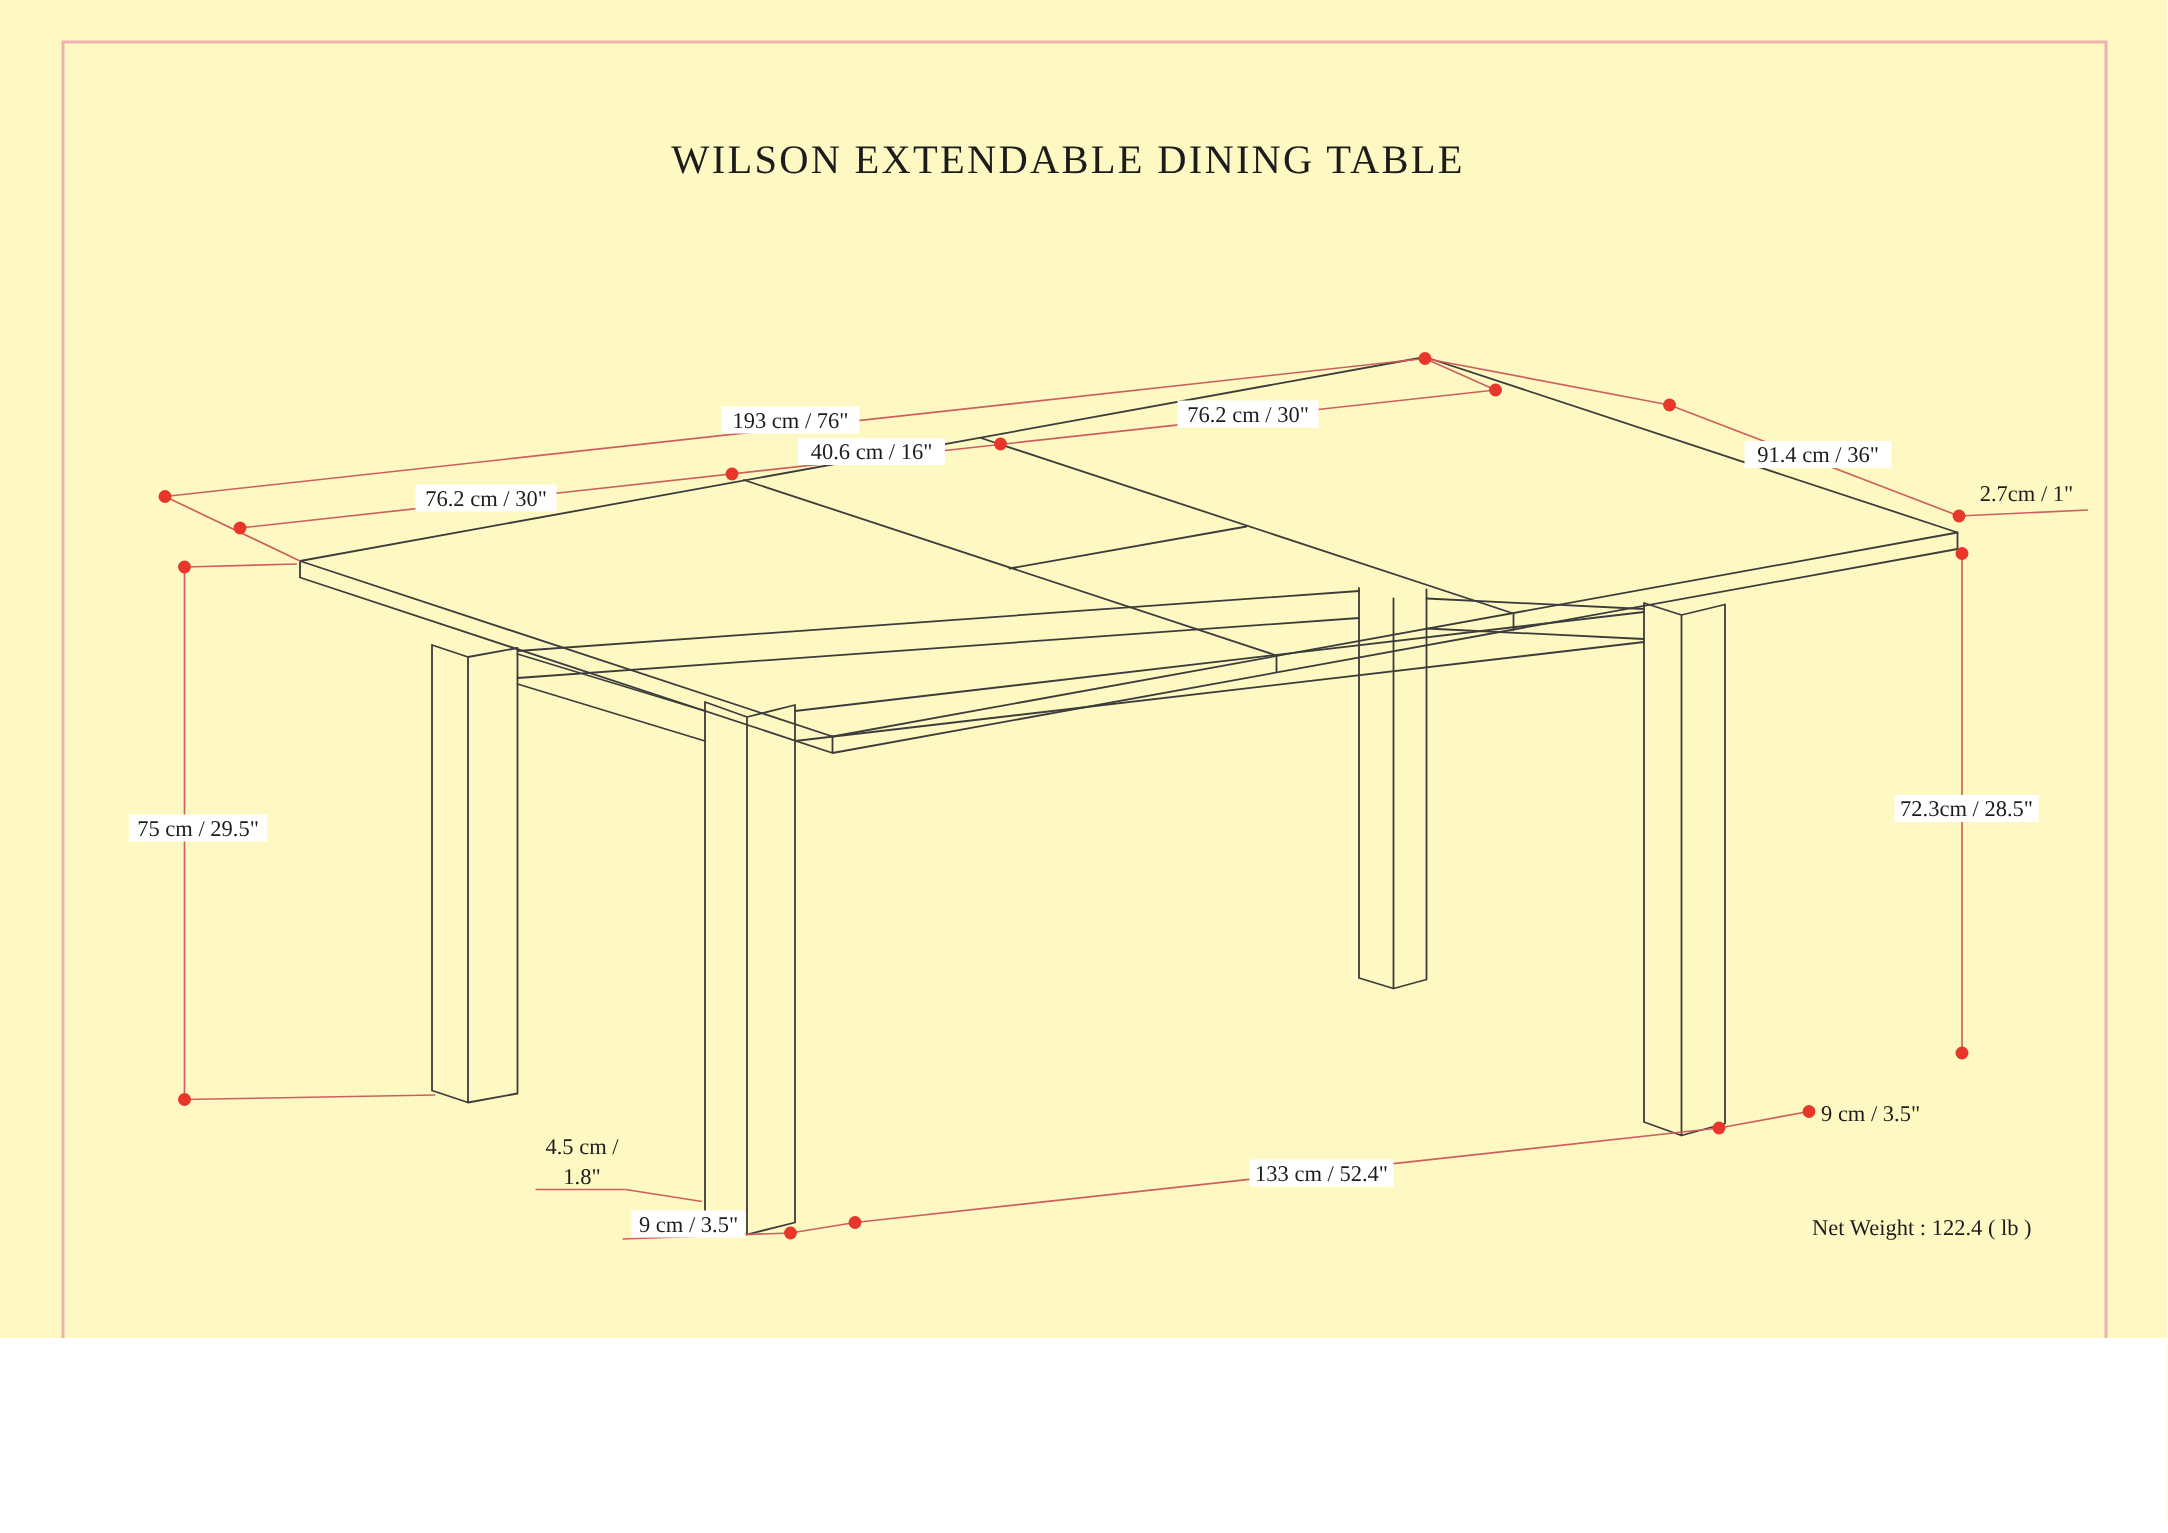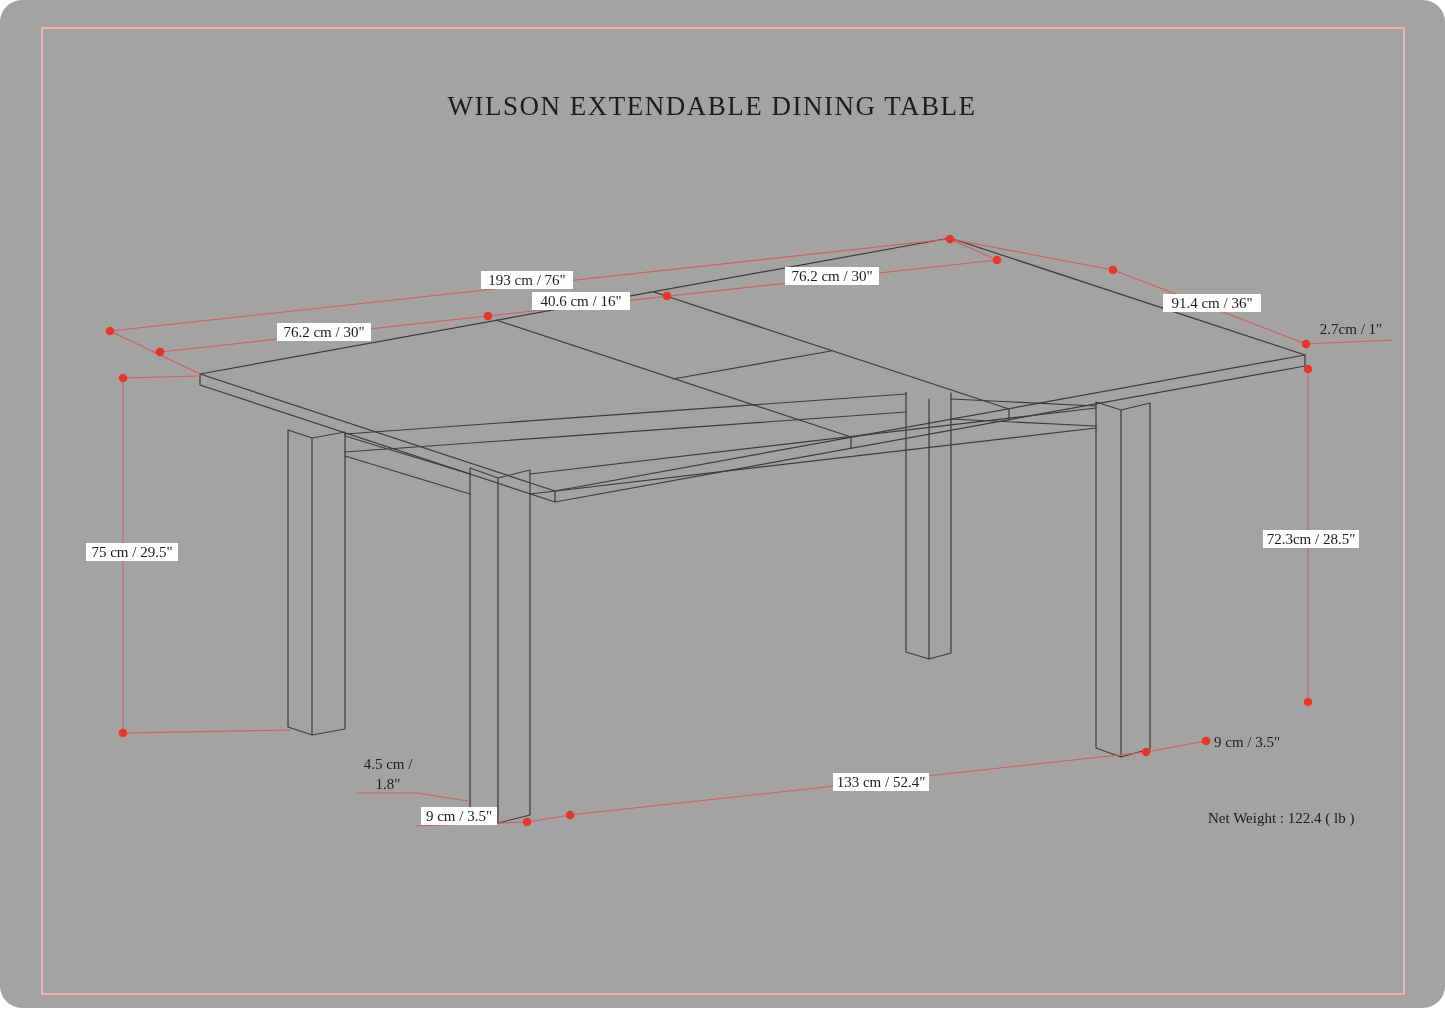--- a/index.html
+++ b/index.html
@@ -1,17 +1,17 @@
 <!DOCTYPE html>
 <html><head>
 <meta charset="utf-8">
 <style>
   html,body{margin:0;padding:0;background:#ffffff;}
-  .page{position:relative;width:1445px;height:1008px;background:#a3a3a3;overflow:hidden;
-        font-family:"Liberation Serif", serif;border-radius:22px;}
+  .page{position:relative;width:1445px;height:892px;background:#fef9c3;overflow:hidden;
+        font-family:"Liberation Serif", serif;}
   svg{position:absolute;left:0;top:0;}
   text{fill:#1c1c1c;font-family:"Liberation Serif", serif;font-size:15px;}
   .title-text{font-size:27px;letter-spacing:1.5px;}
   .blk{stroke:#3c3c3c;stroke-width:1.2;fill:none;stroke-linejoin:round;stroke-linecap:round;}
   .red{stroke:#cf5f5f;stroke-width:1.1;fill:none;}
   .dot{fill:#e8362a;stroke:none;}
   .bg{fill:#ffffff;stroke:none;}
 </style>
 </head>
 <body>

